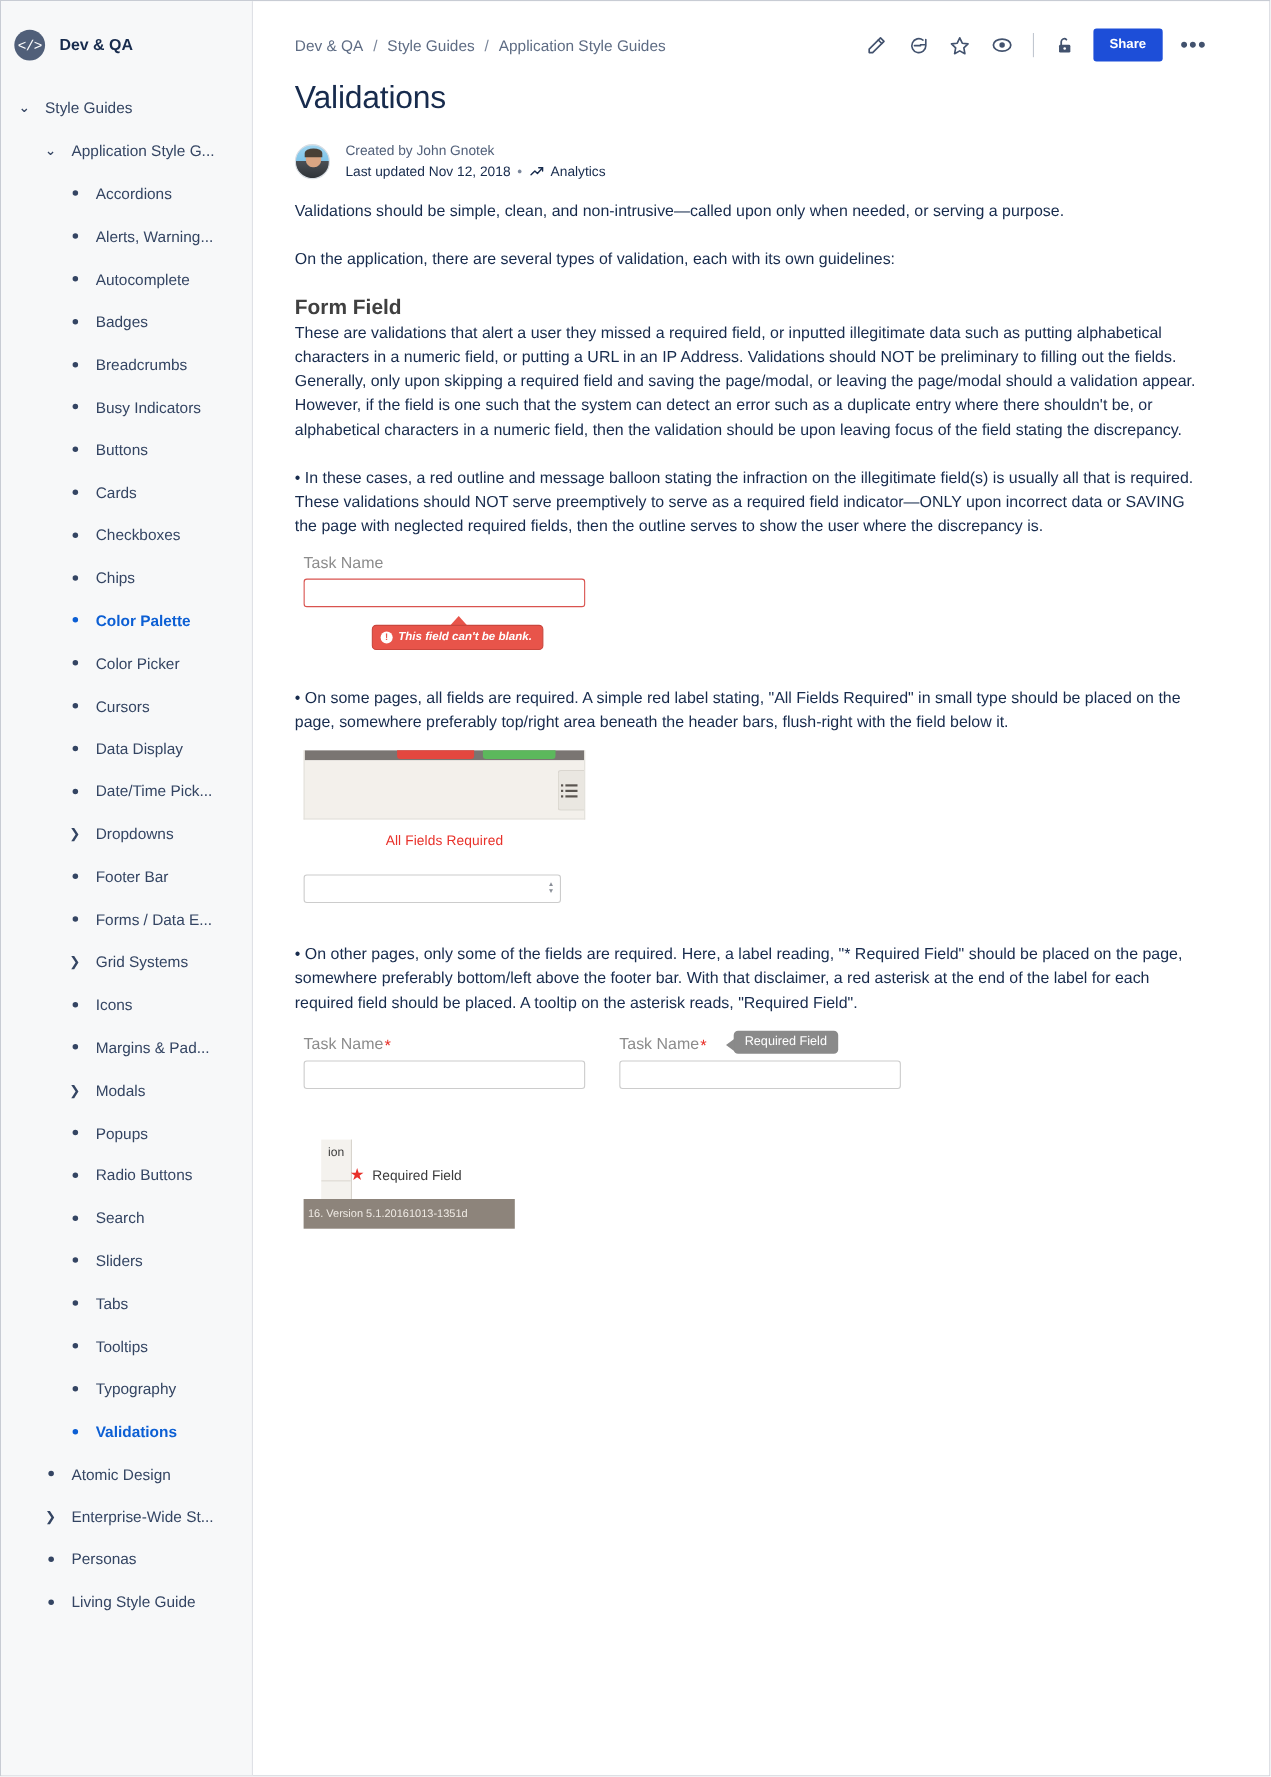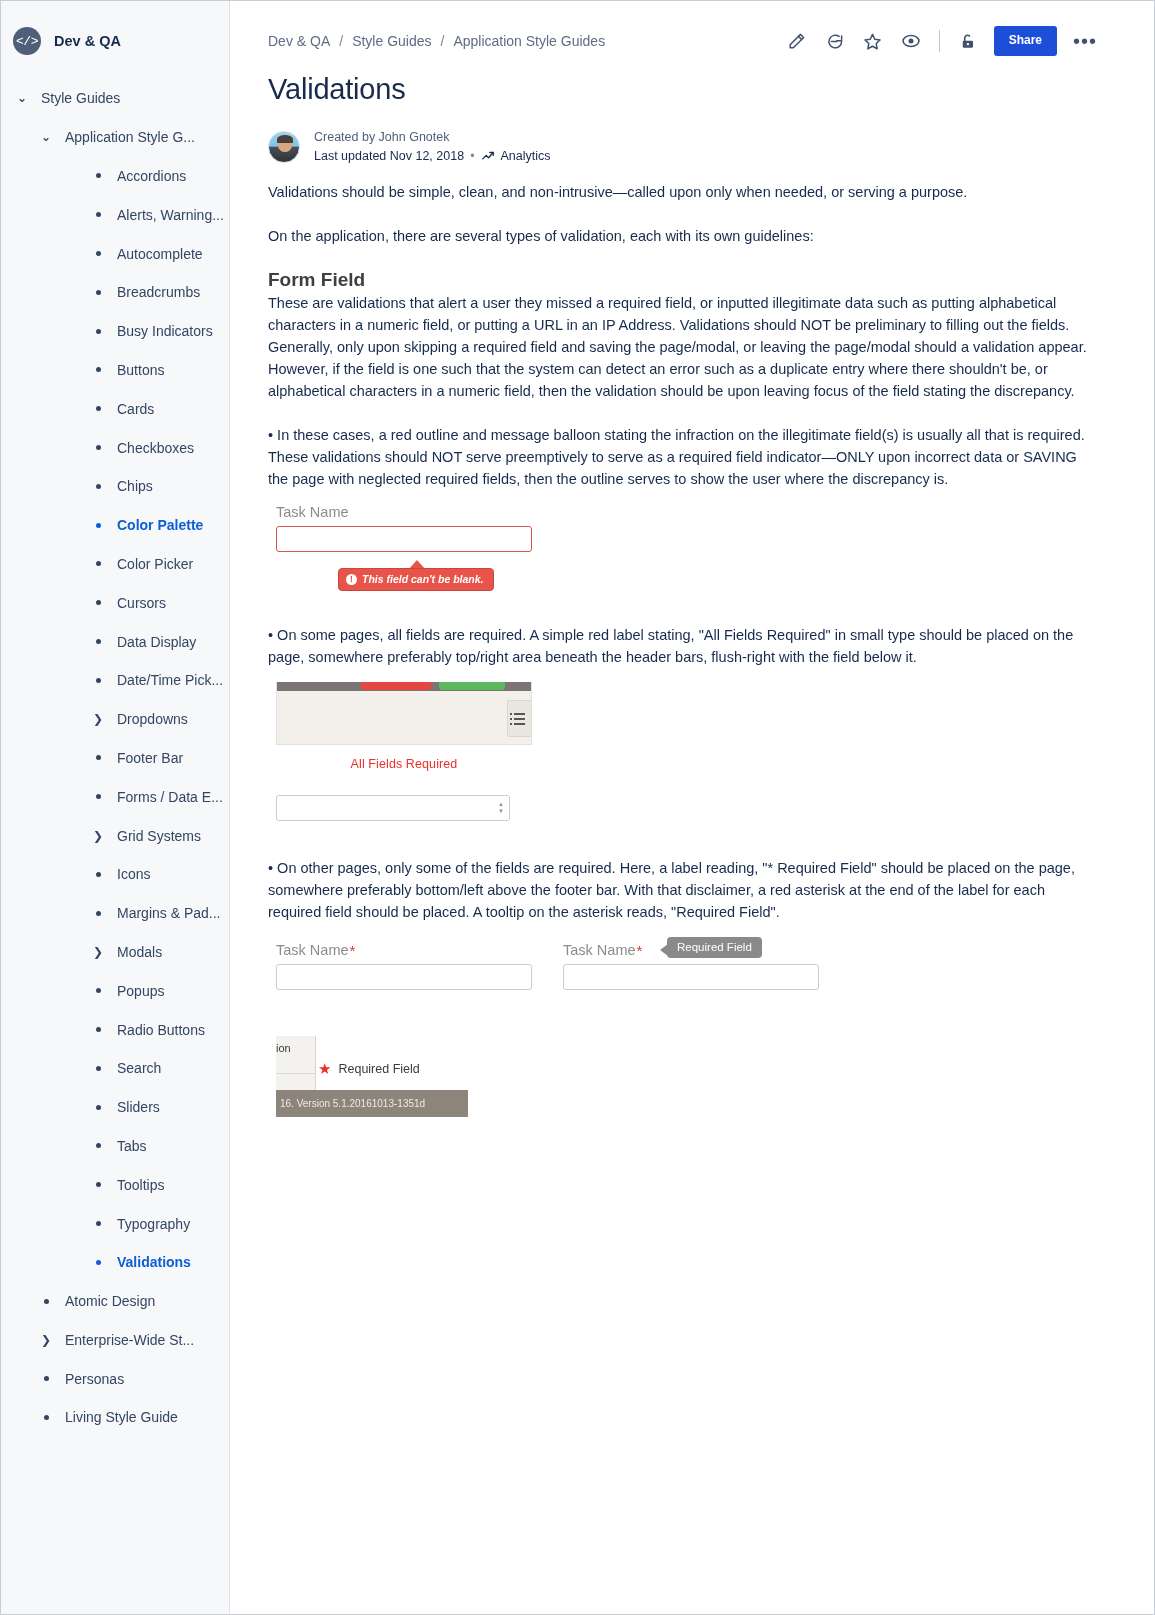--- a/index.html
+++ b/index.html
@@ -84,21 +84,21 @@
     font-family: "DejaVu Sans", sans-serif;
     font-size: 12px;
     font-weight: bold;
     line-height: 1;
     color: #344563;
   }
   .nav-label { padding-left: 10px; }
   .nav-item.active .nav-label { color: #0c5fd4; font-weight: bold; }
   .lvl-0 { padding-left: 12px; }
   .lvl-1 { padding-left: 36px; }
-  .lvl-2 { padding-left: 88px; }
+  .lvl-2 { padding-left: 58px; }
 
   
   .main {
     flex: 1 1 auto;
     padding: 22px 55px 0 38px;
     overflow: hidden;
     position: relative;
   }
   .topbar {
     display: flex;
@@ -384,29 +384,30 @@
 
   
   .fig4 {
     margin: 46px 0 0 8px;
     position: relative;
     width: 192px;
     height: 80px;
   }
   .f4-left {
     position: absolute;
-    left: 0; top: 0;
-    width: 40px; height: 54px;
+    left: 16px; top: 0;
+    width: 28px; height: 54px;
     background: #f4f2ee;
     border-right: 1px solid #d8d4cd;
     font-size: 11px;
     color: #3a3a3a;
     padding-top: 6px;
     overflow: hidden;
     white-space: nowrap;
+    text-align: center;
   }
   .f4-left::after {
     content: "";
     position: absolute;
     left: 0; bottom: 16px; right: 0;
     height: 1px; background: #ddd9d2;
   }
   .f4-reqlabel {
     position: absolute;
     left: 42px; top: 25px;
@@ -456,20 +457,24 @@
           <span class="marker bullet"></span>
           <span class="nav-label">Accordions</span>
         </li>
         <li class="nav-item lvl-2">
           <span class="marker bullet"></span>
           <span class="nav-label">Alerts, Warning...</span>
         </li>
         <li class="nav-item lvl-2">
           <span class="marker bullet"></span>
           <span class="nav-label">Autocomplete</span>
+        </li>
+        <li class="nav-item lvl-2">
+          <span class="marker bullet"></span>
+          <span class="nav-label">Badges</span>
         </li>
         <li class="nav-item lvl-2">
           <span class="marker bullet"></span>
           <span class="nav-label">Breadcrumbs</span>
         </li>
         <li class="nav-item lvl-2">
           <span class="marker bullet"></span>
           <span class="nav-label">Busy Indicators</span>
         </li>
         <li class="nav-item lvl-2">

